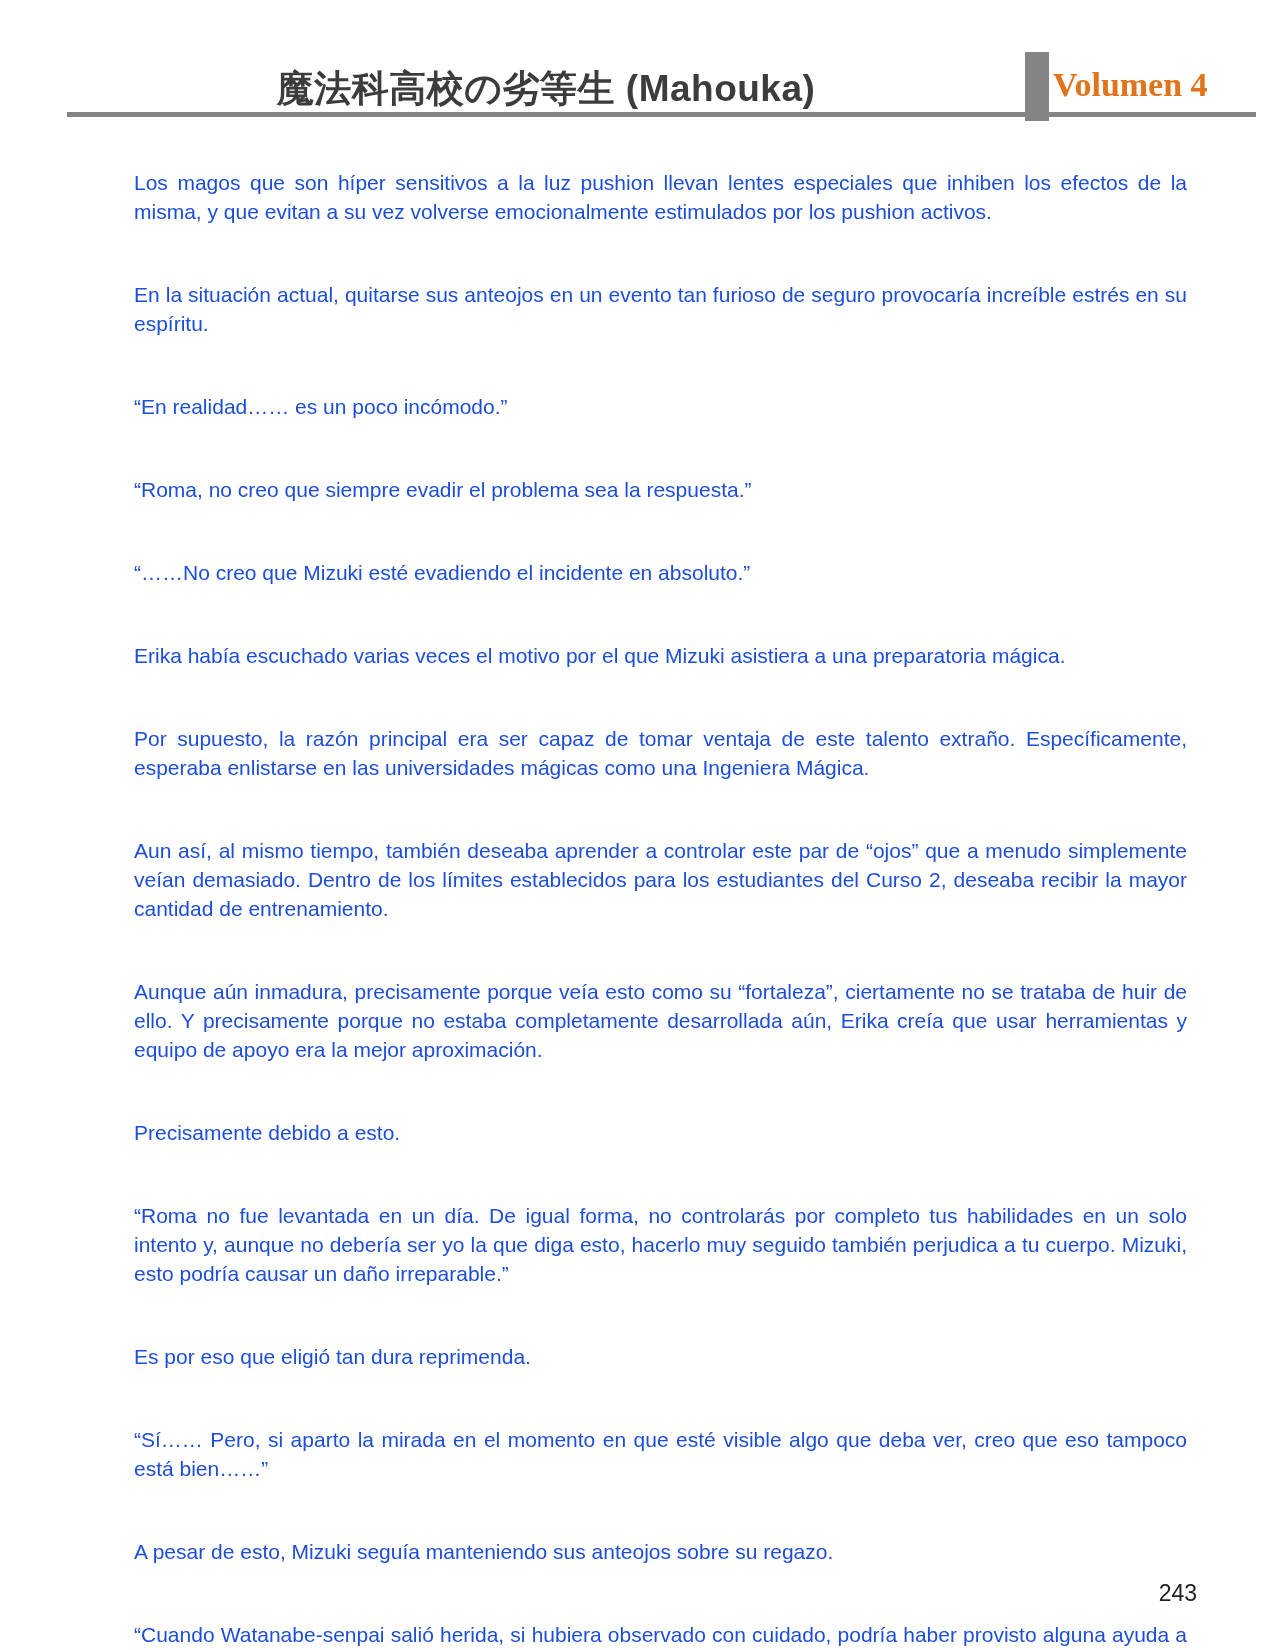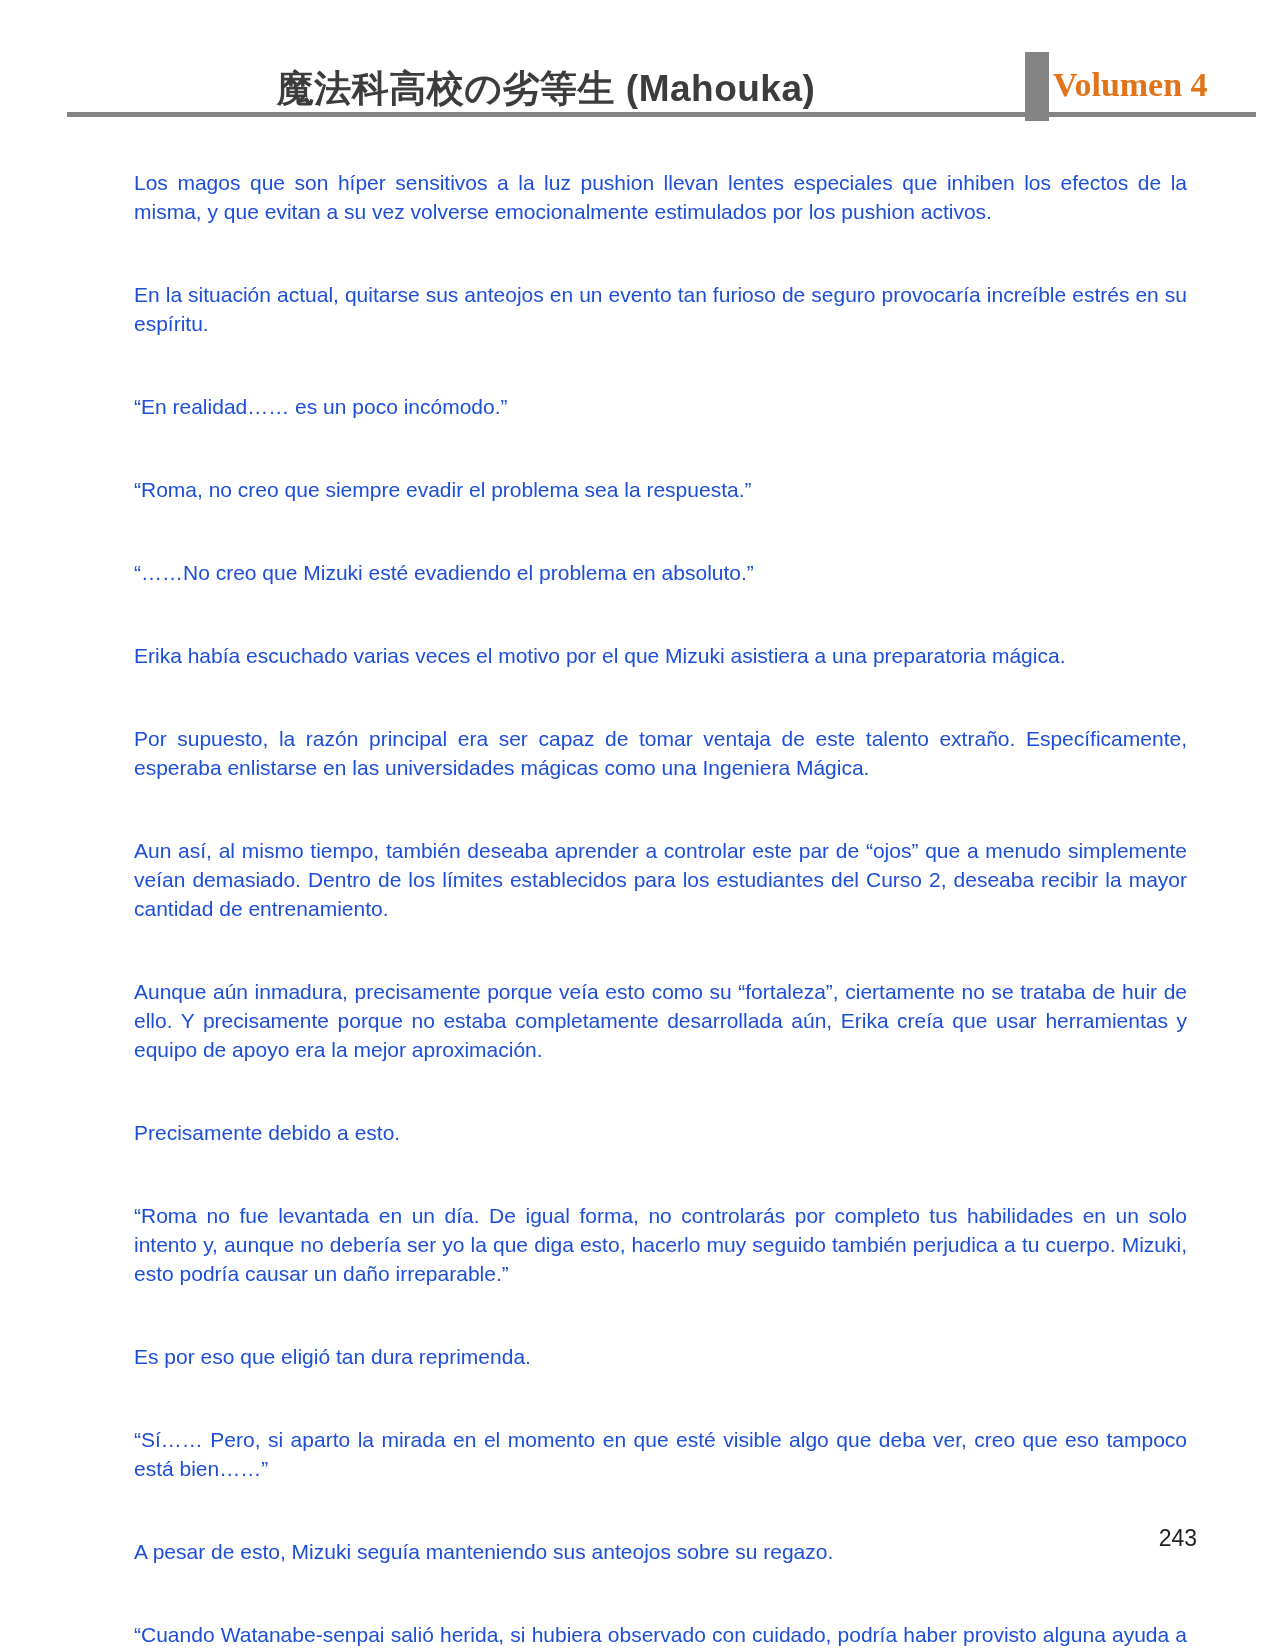--- a/index.html
+++ b/index.html
@@ -63,21 +63,21 @@
   .body-text p {
     font-size: 21px;
     line-height: 29px;
     text-align: justify;
     margin-bottom: 30px;
     color: #1d4ed8;
   }
   
   .page-number {
     position: absolute;
-    top: 1489px;
+    top: 1544px;
     right: 90px;
     font-size: 23px;
     color: #1f1f1f;
   }
 </style>
 </head>
 <body>
 
 <div class="page">
 
@@ -85,21 +85,21 @@
     <div class="header-title">魔法科高校の劣等生 (Mahouka)</div>
     <div class="header-divider"></div>
     <div class="header-volume">Volumen 4</div>
   </div>
 
   <div class="body-text">
     <p>Los magos que son híper sensitivos a la luz pushion llevan lentes especiales que inhiben los efectos de la misma, y que evitan a su vez volverse emocionalmente estimulados por los pushion activos.</p>
     <p>En la situación actual, quitarse sus anteojos en un evento tan furioso de seguro provocaría increíble estrés en su espíritu.</p>
     <p>“En realidad…… es un poco incómodo.”</p>
     <p>“Roma, no creo que siempre evadir el problema sea la respuesta.”</p>
-    <p>“……No creo que Mizuki esté evadiendo el problema en absoluto.”</p>
+    <p>“……No creo que Mizuki esté evadiendo el incidente en absoluto.”</p>
     <p>Erika había escuchado varias veces el motivo por el que Mizuki asistiera a una preparatoria mágica.</p>
     <p>Por supuesto, la razón principal era ser capaz de tomar ventaja de este talento extraño. Específicamente, esperaba enlistarse en las universidades mágicas como una Ingeniera Mágica.</p>
     <p>Aun así, al mismo tiempo, también deseaba aprender a controlar este par de “ojos” que a menudo simplemente veían demasiado. Dentro de los límites establecidos para los estudiantes del Curso 2, deseaba recibir la mayor cantidad de entrenamiento.</p>
     <p>Aunque aún inmadura, precisamente porque veía esto como su “fortaleza”, ciertamente no se trataba de huir de ello. Y precisamente porque no estaba completamente desarrollada aún, Erika creía que usar herramientas y equipo de apoyo era la mejor aproximación.</p>
     <p>Precisamente debido a esto.</p>
     <p>“Roma no fue levantada en un día. De igual forma, no controlarás por completo tus habilidades en un solo intento y, aunque no debería ser yo la que diga esto, hacerlo muy seguido también perjudica a tu cuerpo. Mizuki, esto podría causar un daño irreparable.”</p>
     <p>Es por eso que eligió tan dura reprimenda.</p>
     <p>“Sí…… Pero, si aparto la mirada en el momento en que esté visible algo que deba ver, creo que eso tampoco está bien……”</p>
     <p>A pesar de esto, Mizuki seguía manteniendo sus anteojos sobre su regazo.</p>
     <p>“Cuando Watanabe-senpai salió herida, si hubiera observado con cuidado, podría haber provisto alguna ayuda a Tatsuya-san y a los demás.”</p>

